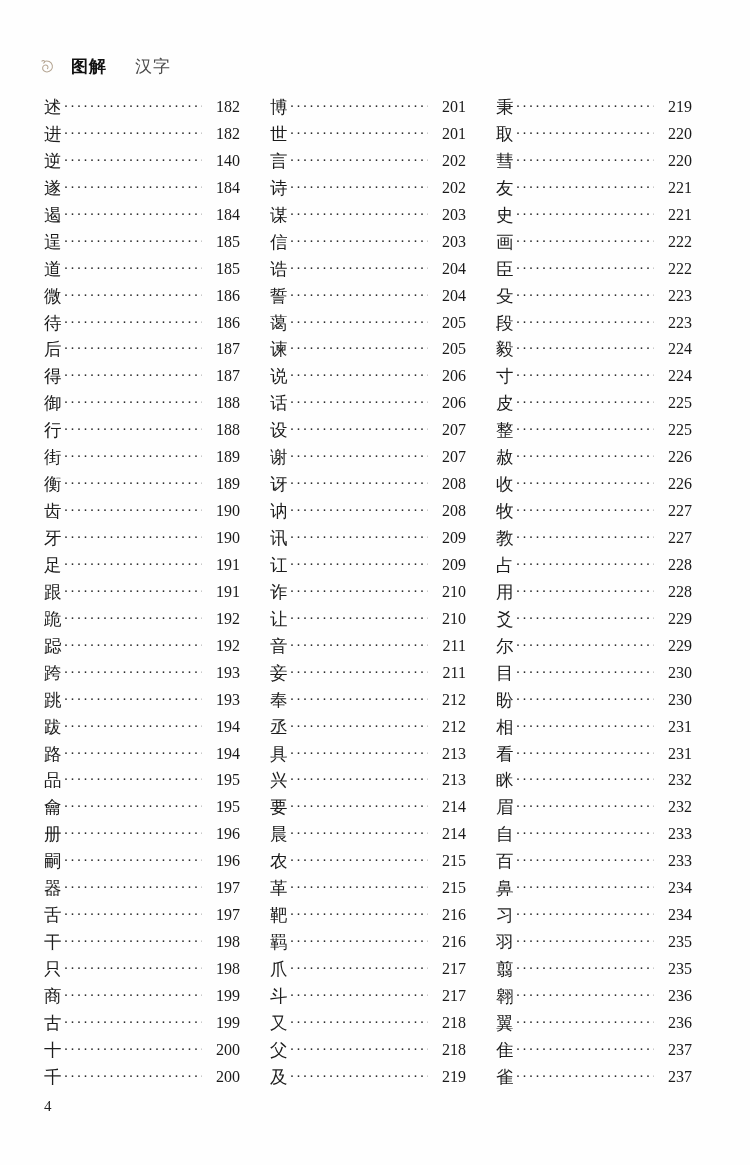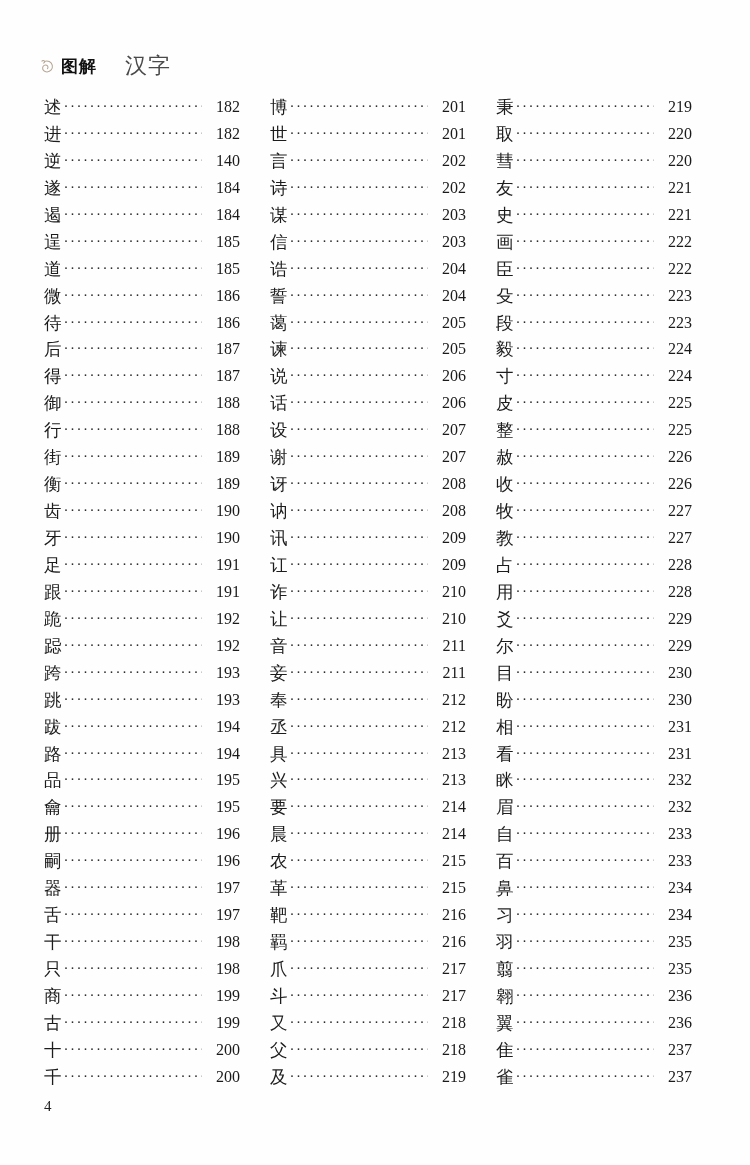--- a/index.html
+++ b/index.html
@@ -8,33 +8,33 @@
     width:750px;height:1165px;
     margin:0 auto;
     background:#fefefe;
     font-family:"Liberation Serif", serif;
     color:#1c1c1c;
     overflow:hidden;
   }
   .header{
     position:absolute;
     left:38px;top:55px;
-    display:flex;align-items:center;gap:6px;
+    display:flex;align-items:center;gap:16px;
     height:22px;
   }
   .header .icon{display:inline-flex;align-items:center;}
   .header .t-bold{
     font-family:"Liberation Sans", sans-serif;
     font-weight:bold;font-size:17px;color:#111;
     letter-spacing:1px;
   }
   .header .t-light{
     font-family:Liberation Sans, sans-serif;
-    font-weight:normal;font-size:22px;color:#4a4a4a;
-    letter-spacing:1px;margin-left:22px;
+    font-weight:normal;font-size:17px;color:#4a4a4a;
+    letter-spacing:1px;margin-left:12px;
   }
   .toc{
     position:absolute;
     left:44px;top:94px;
     width:648px;height:998px;
     display:flex;
     justify-content:space-between;
   }
   .col{
     width:196px;

